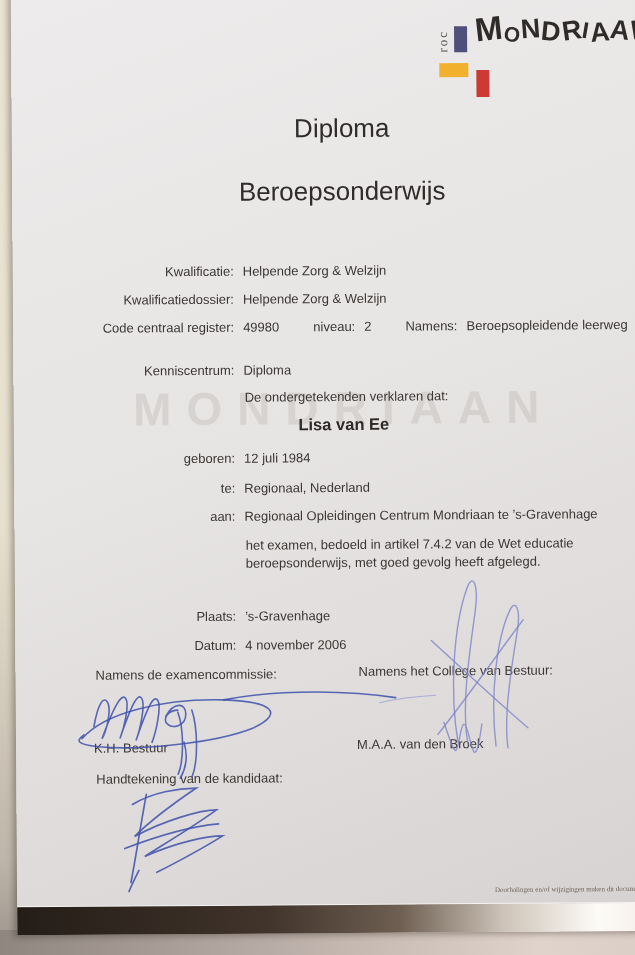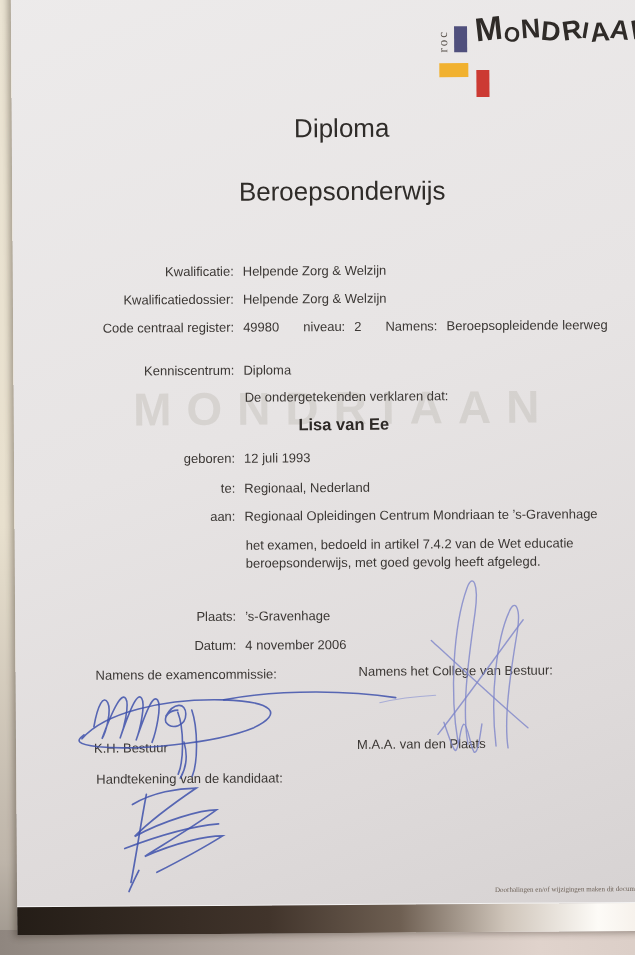--- a/index.html
+++ b/index.html
@@ -24,21 +24,21 @@
   .rect{position:absolute;}
   .brand{position:absolute;left:464px;top:36px;width:200px;white-space:nowrap;
        font-size:27px;font-weight:bold;color:#2f2b28;letter-spacing:1px;}
   .brand span{display:inline-block;}
   
   .title{position:absolute;left:0;width:660px;text-align:center;font-size:26px;color:#2f2c29;}
   
   .row{position:absolute;left:0;width:660px;white-space:nowrap;}
   .lbl{display:inline-block;width:221px;text-align:right;}
   .val{margin-left:9px;}
-  .gap{margin-left:24px;}
+  .gap{margin-left:34px;}
   .indent{position:absolute;left:231px;}
   .name{position:absolute;left:0;width:660px;text-align:center;font-weight:bold;
         font-size:16.5px;color:#2e2a27;}
   .exam{position:absolute;left:231px;width:352px;line-height:1.4;}
   .cap-l{position:absolute;left:80px;}
   .cap-r{position:absolute;left:343px;}
   .watermark{position:absolute;left:0;top:406px;width:660px;text-align:center;
        font-size:46px;font-weight:bold;letter-spacing:15px;color:rgba(168,161,152,.26);}
   .footnote{position:absolute;left:478px;top:912px;white-space:nowrap;
        font-family:"Liberation Serif",serif;font-size:7px;color:#6b5f55;}
@@ -74,41 +74,41 @@
       <span class="lbl">Code centraal register:</span><span class="val">49980</span><span class="gap">niveau:</span><span class="val">2</span><span class="gap">Namens:</span><span class="val">Beroepsopleidende leerweg</span>
     </div>
     <div class="row" style="top:387px;">
       <span class="lbl">Kenniscentrum:</span><span class="val">Diploma</span>
     </div>
 
     <div class="indent" style="top:414px;">De ondergetekenden verklaren dat:</div>
     <div class="name" style="top:440px;">Lisa van Ee</div>
 
     <div class="row" style="top:475px;">
-      <span class="lbl">geboren:</span><span class="val">12 juli 1993</span>
+      <span class="lbl">geboren:</span><span class="val">12 juli 1984</span>
     </div>
     <div class="row" style="top:505px;">
       <span class="lbl">te:</span><span class="val">Regionaal, Nederland</span>
     </div>
     <div class="row" style="top:533px;">
       <span class="lbl">aan:</span><span class="val">Regionaal Opleidingen Centrum Mondriaan te ’s-Gravenhage</span>
     </div>
     <div class="exam" style="top:561px;">het examen, bedoeld in artikel 7.4.2 van de Wet educatie beroepsonderwijs, met goed gevolg heeft afgelegd.</div>
 
     <div class="row" style="top:633px;">
       <span class="lbl">Plaats:</span><span class="val">’s-Gravenhage</span>
     </div>
     <div class="row" style="top:662px;">
       <span class="lbl">Datum:</span><span class="val">4 november 2006</span>
     </div>
 
     <div class="cap-l" style="top:691px;">Namens de examencommissie:</div>
     <div class="cap-r" style="top:689px;">Namens het College van Bestuur:</div>
     <div class="cap-l" style="top:764px;left:78px;">K.H. Bestuur</div>
-    <div class="cap-r" style="top:762px;left:341px;">M.A.A. van den Plaats</div>
+    <div class="cap-r" style="top:762px;left:341px;">M.A.A. van den Broek</div>
     <div class="cap-l" style="top:795px;">Handtekening van de kandidaat:</div>
 
     <svg class="sig" style="left:58px;top:700px;" width="335" height="105" viewBox="0 0 335 105">
       <g fill="none" stroke="#3e51ab" stroke-opacity="0.85" stroke-width="1.6" stroke-linecap="round">
         <path d="M20,50 C24,28 30,18 34,26 C38,34 32,56 28,62 C40,30 48,16 52,22 C56,28 50,52 46,62 C58,28 64,16 68,22 C72,28 66,54 62,64 C74,30 80,18 84,24 C88,30 82,56 78,66"></path>
         <path d="M92,40 C100,26 112,26 112,38 C112,50 98,54 92,46 C90,40 96,34 104,34"></path>
         <path d="M104,36 C110,52 110,84 104,98"></path>
         <path d="M118,34 C124,52 124,86 118,100"></path>
         <path d="M10,58 C2,64 2,67 24,70 C60,74 140,68 180,52 C210,38 200,26 150,24 C90,22 30,36 8,62"></path>
         <path d="M150,24 C210,13 280,16 322,23"></path>

